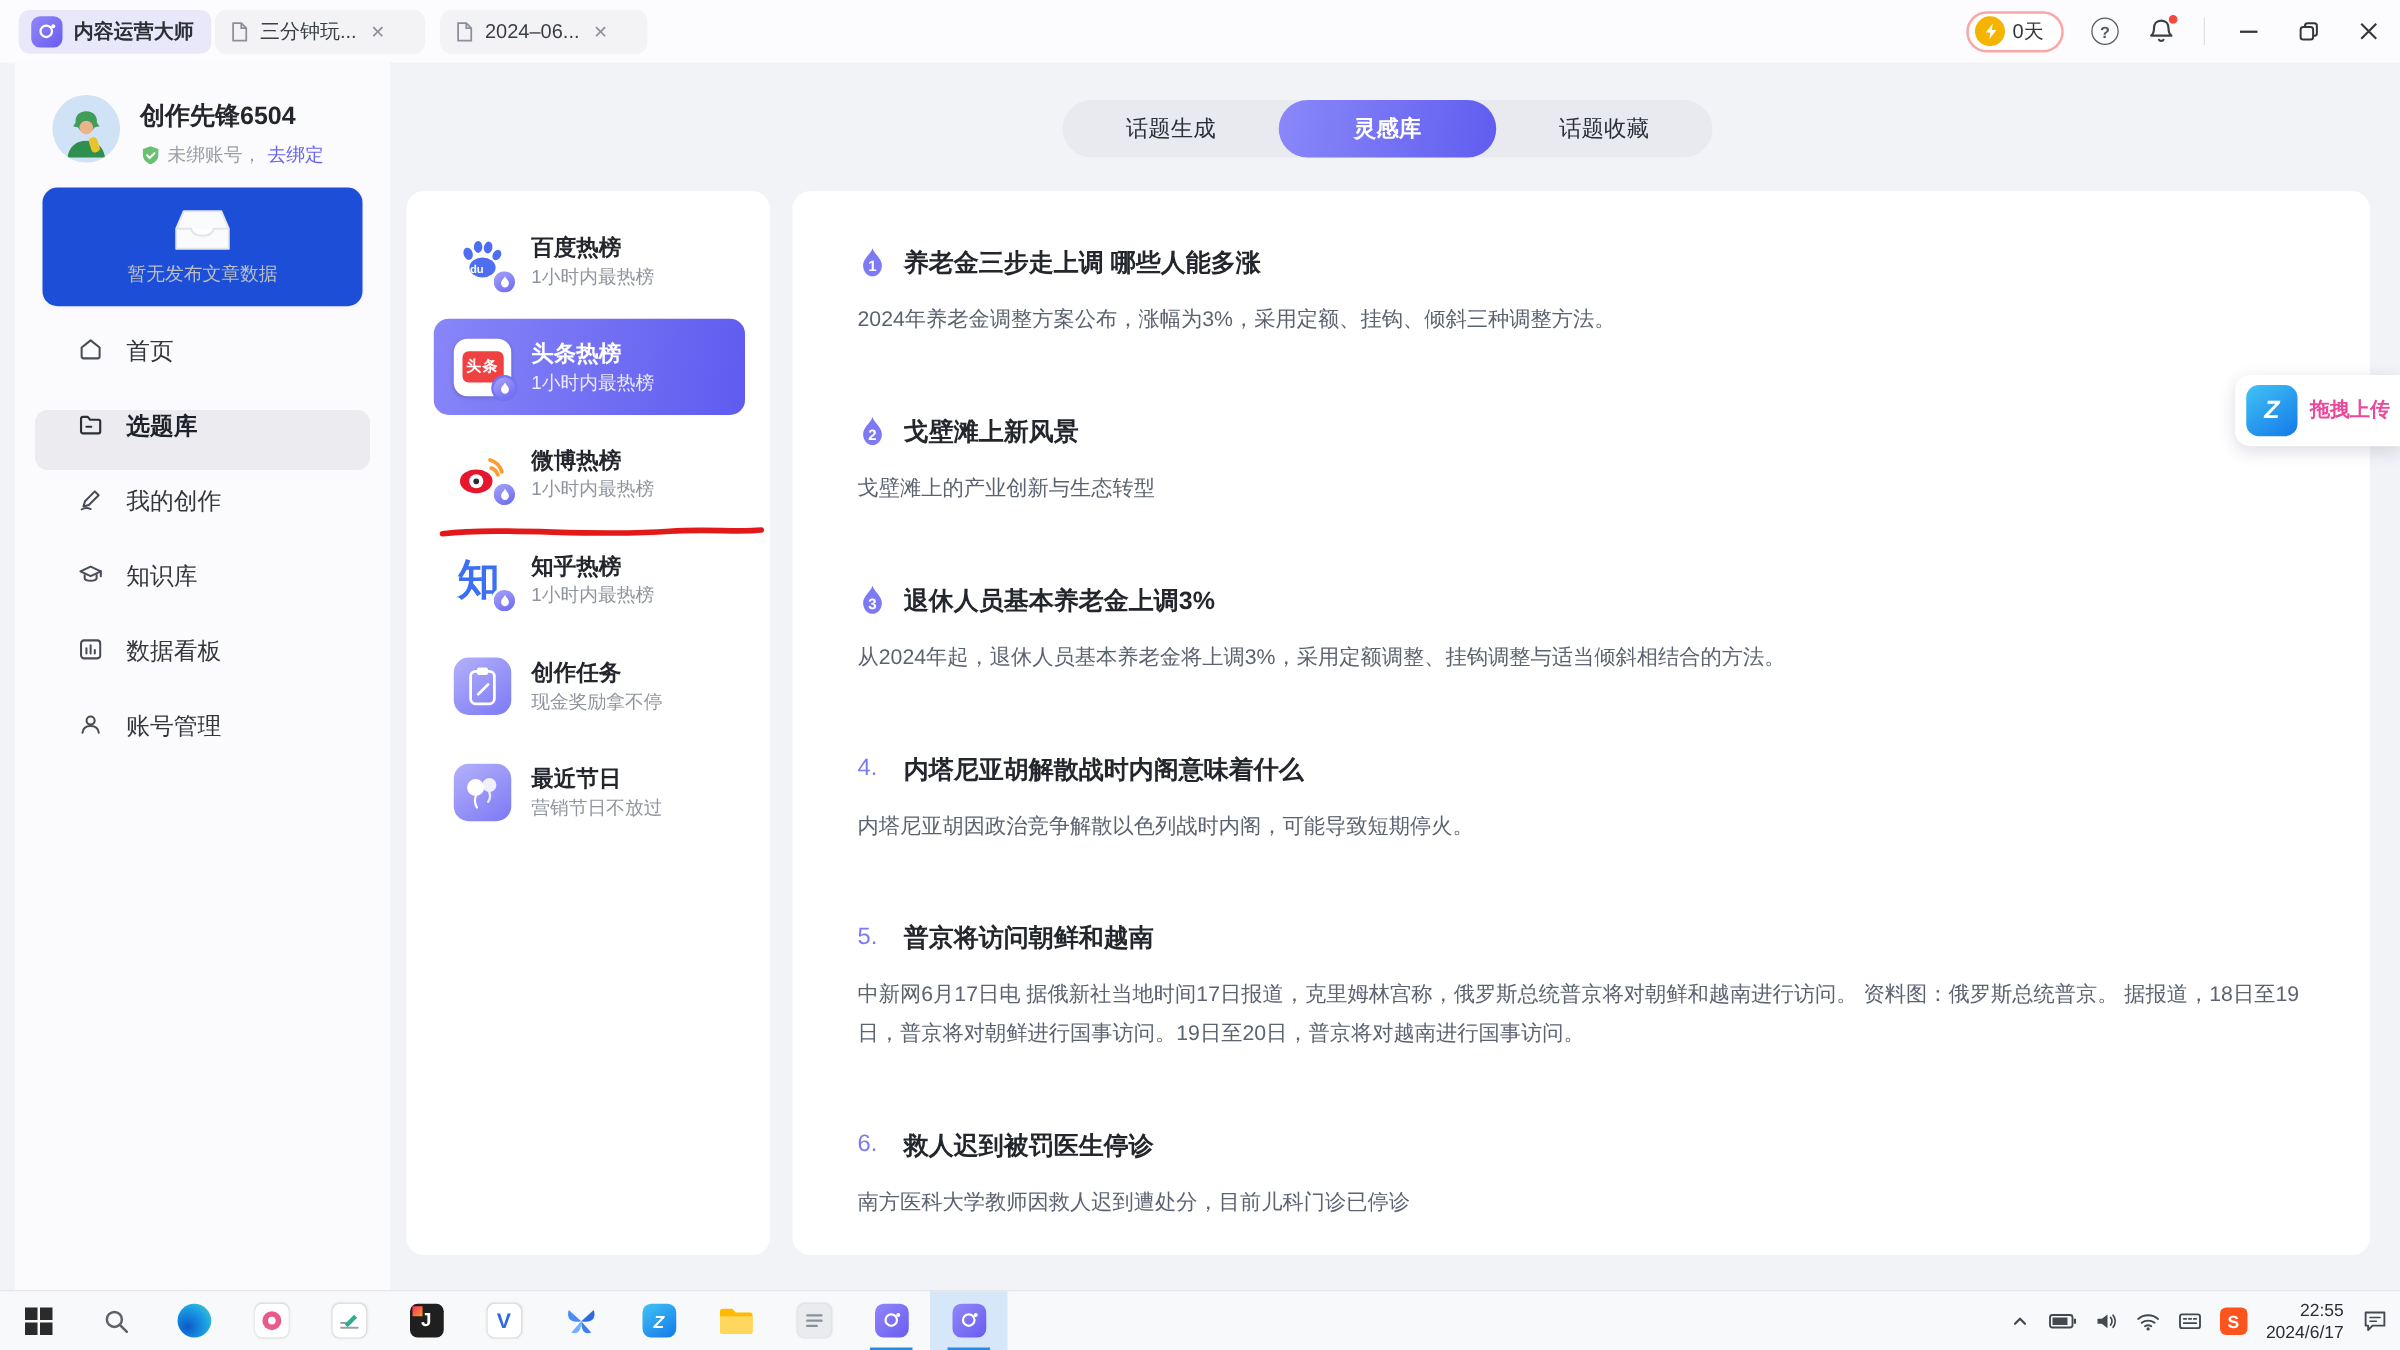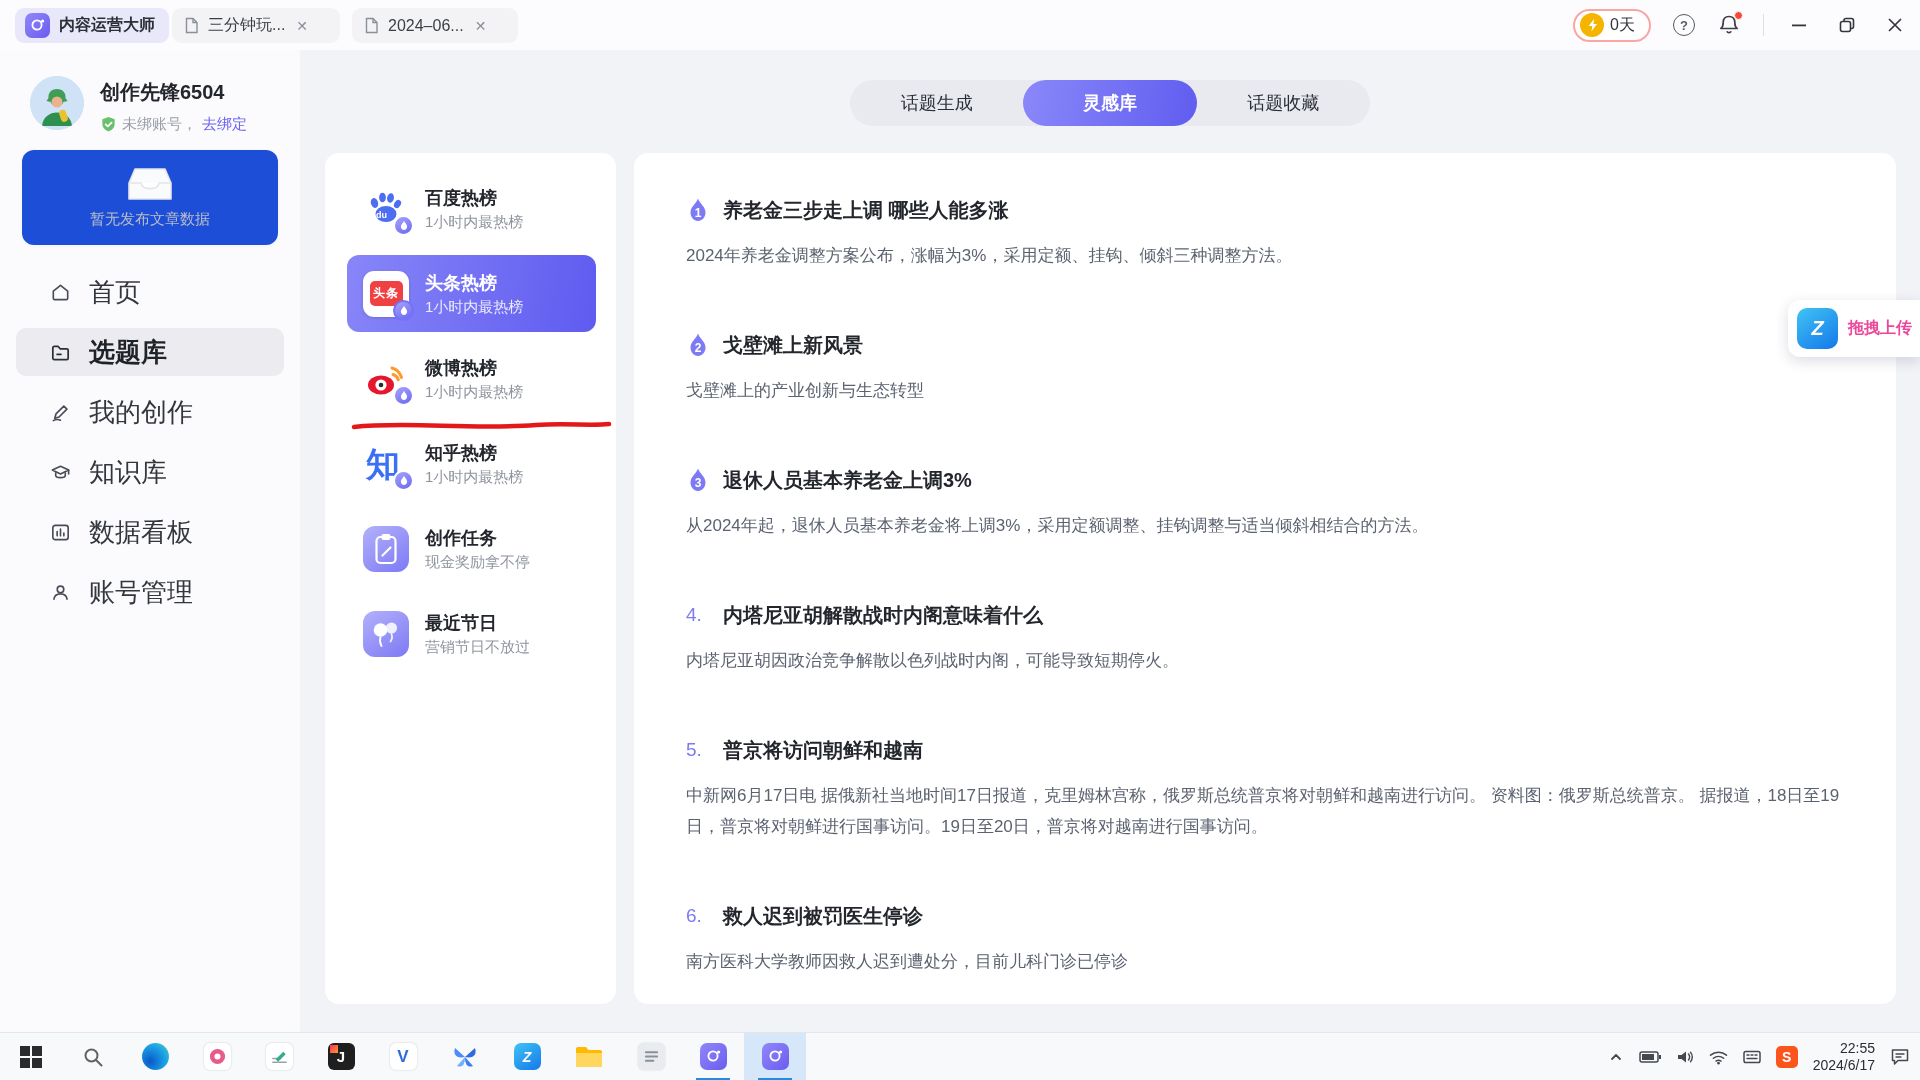--- a/index.html
+++ b/index.html
@@ -18,30 +18,30 @@
   .days-pill { height:33px; border:2px solid #fca5a5; background:#fff; border-radius:17px; display:flex; align-items:center; gap:6px; padding:0 14px 0 5px; }
   .bolt-circle { width:24px; height:24px; border-radius:50%; background:#f5b400; display:flex; align-items:center; justify-content:center; }
   .days-pill span { font-size:16px; color:#33373d; }
   .help-circle { width:22px; height:22px; border:1.6px solid #565b63; border-radius:50%; display:flex; align-items:center; justify-content:center; font-size:13px; color:#565b63; font-weight:bold; }
   .bell-wrap { position:relative; width:24px; height:24px; }
   .bell-dot { position:absolute; top:-2px; right:-2px; width:9px; height:9px; background:#f5483b; border-radius:50%; border:1.5px solid #fcfcfe; }
   .tb-divider { width:1px; height:22px; background:#dfdfe4; }
   .winbtn { width:26px; display:flex; align-items:center; justify-content:center; color:#33373d; }
 
   
-  .sidebar { position:absolute; left:0; top:50px; width:300px; bottom:48px; background:#fbfbfd; }
+  .sidebar { position:absolute; left:12px; top:50px; width:300px; bottom:48px; background:#fbfbfd; }
   .profile { position:absolute; left:30px; top:26px; display:flex; gap:16px; }
   .avatar { width:54px; height:54px; border-radius:50%; background:#cfe2f6; overflow:hidden; flex:none; }
   .pname { font-size:20px; font-weight:bold; color:#23262c; margin-top:3px; }
   .pbind { margin-top:9px; display:flex; align-items:center; gap:5px; font-size:15px; color:#9a9fa8; }
   .pbind .link { color:#6a63f0; }
   .empty-card { position:absolute; left:22px; top:100px; width:256px; height:95px; background:#1d4ed8; border-radius:12px; box-shadow:0 1px 4px rgba(40,44,60,.04); display:flex; flex-direction:column; align-items:center; justify-content:center; gap:6px; }
   .empty-card .etext { font-size:15px; color:#b9bdc6; }
   .nav { position:absolute; left:16px; right:16px; top:218px; }
-  .nav-item { height:48px; margin-bottom:12px; border-radius:10px; display:flex; align-items:center; gap:17px; padding-left:33px; font-size:26px; color:#33373d; }
+  .nav-item { height:48px; margin-bottom:12px; border-radius:10px; display:flex; align-items:flex-start; gap:17px; padding-left:33px; font-size:19px; color:#33373d; }
   .nav-item.active { background:#ececf0; font-weight:bold; color:#1f2329; }
   .nav-item svg { flex:none; }
 
   
   .boards { position:absolute; left:325px; top:153px; width:291px; height:851px; background:#fff; border-radius:14px; padding-top:17px; }
   .board-row { height:77px; margin:0 20px 8px 22px; border-radius:12px; display:flex; align-items:center; gap:16px; padding-left:16px; position:relative; }
   .board-row.active { background:linear-gradient(100deg,#8886f8,#5f5bf0); }
   .bicon { width:46px; height:46px; position:relative; flex:none; }
   .bicon-bg { width:46px; height:46px; border-radius:12px; background:linear-gradient(145deg,#edeefd,#dfe3fc); }
   .bicon-task { width:46px; height:46px; border-radius:12px; background:linear-gradient(145deg,#b3b1fa,#7d79f5); }

